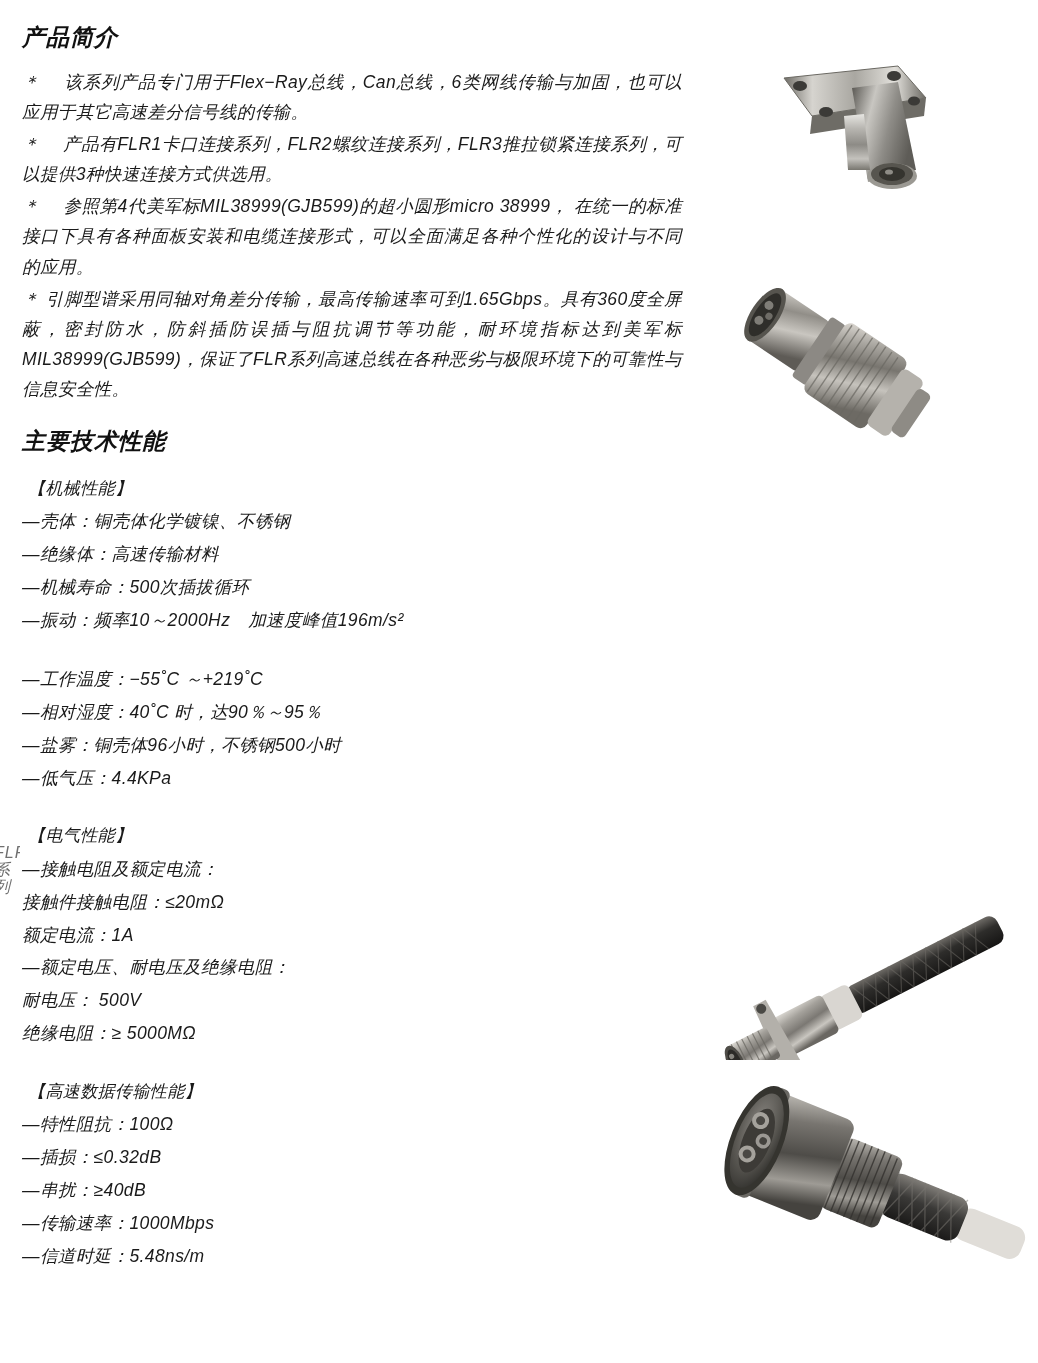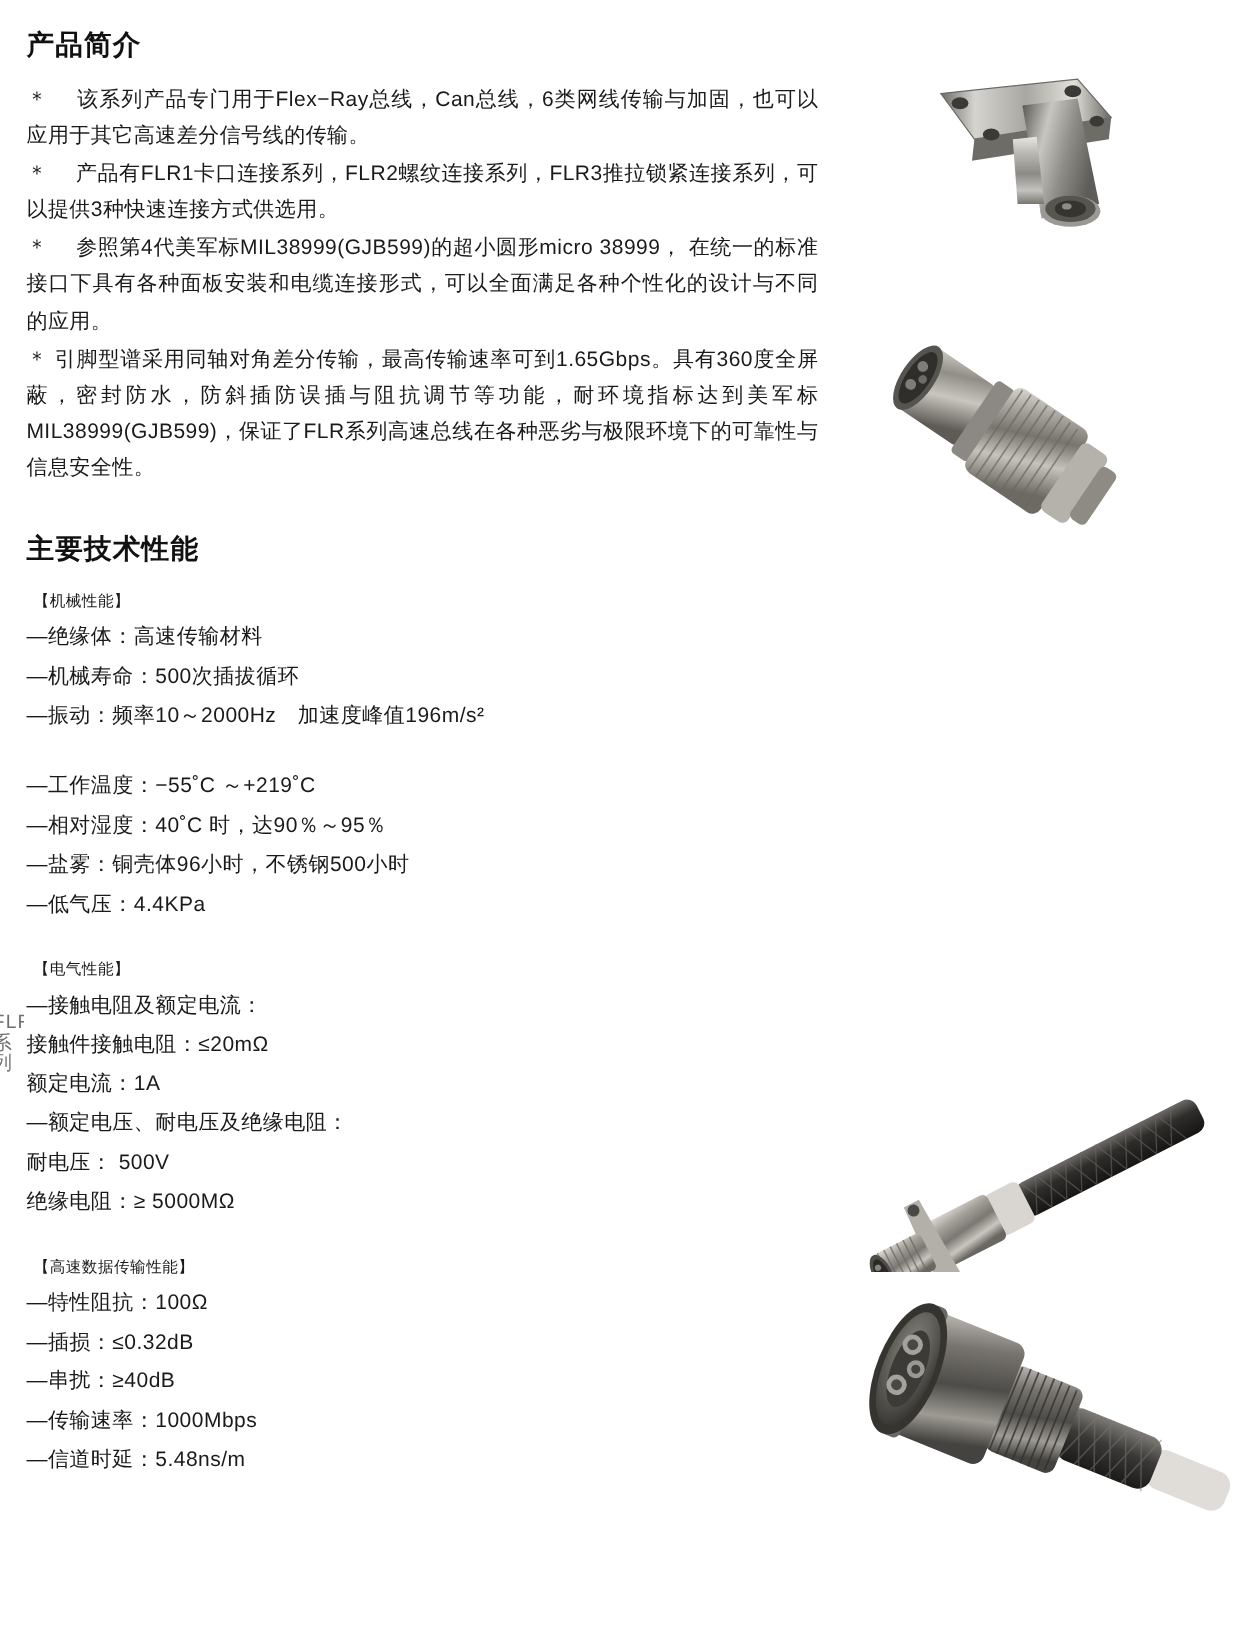--- a/index.html
+++ b/index.html
@@ -12,51 +12,52 @@
     background: #ffffff;
     font-family: "Liberation Sans", "DejaVu Sans", sans-serif;
     color: #1a1a1a;
     position: relative;
     overflow: hidden;
   }
   .page {
     position: relative;
     width: 1038px;
     height: 1363px;
+    font-style: italic;
   }
   .text-col {
     position: absolute;
     left: 22px;
     top: 22px;
     width: 660px;
   }
   h2.section-title {
     font-size: 23px;
     font-weight: bold;
     margin: 0 0 14px 0;
     letter-spacing: 1px;
     color: #111;
   }
   h2.section-title.second {
-    margin-top: 38px;
+    margin-top: 22px;
     margin-bottom: 16px;
   }
   p.para {
     font-size: 17.5px;
     line-height: 1.72;
     margin: 0 0 2px 0;
     text-align: justify;
     letter-spacing: 0.4px;
     color: #1a1a1a;
   }
   .spec-group {
     margin-bottom: 26px;
   }
   .spec-head {
-    font-size: 13px;
+    font-size: 17px;
     line-height: 1.9;
     margin: 0 0 0 6px;
     letter-spacing: 0.4px;
     font-weight: normal;
     color: #1a1a1a;
   }
   .spec-line {
     font-size: 17.5px;
     line-height: 1.88;
     margin: 0;
@@ -112,20 +113,21 @@
 
     <p class="para">＊　 该系列产品专门用于Flex−Ray总线，Can总线，6类网线传输与加固，也可以应用于其它高速差分信号线的传输。</p>
     <p class="para">＊　 产品有FLR1卡口连接系列，FLR2螺纹连接系列，FLR3推拉锁紧连接系列，可以提供3种快速连接方式供选用。</p>
     <p class="para">＊　 参照第4代美军标MIL38999(GJB599)的超小圆形micro 38999， 在统一的标准接口下具有各种面板安装和电缆连接形式，可以全面满足各种个性化的设计与不同的应用。</p>
     <p class="para">＊ 引脚型谱采用同轴对角差分传输，最高传输速率可到1.65Gbps。具有360度全屏蔽，密封防水，防斜插防误插与阻抗调节等功能，耐环境指标达到美军标MIL38999(GJB599)，保证了FLR系列高速总线在各种恶劣与极限环境下的可靠性与信息安全性。</p>
 
     <h2 class="section-title second">主要技术性能</h2>
 
     <div class="spec-group">
       <p class="spec-head">【机械性能】</p>
+      <p class="spec-line">—壳体：铜壳体化学镀镍、不锈钢</p>
       <p class="spec-line">—绝缘体：高速传输材料</p>
       <p class="spec-line">—机械寿命：500次插拔循环</p>
       <p class="spec-line">—振动：频率10～2000Hz　加速度峰值196m/s²</p>
     </div>
 
     <div class="spec-group">
       <p class="spec-line">—工作温度：−55˚C ～+219˚C</p>
       <p class="spec-line">—相对湿度：40˚C 时，达90％～95％</p>
       <p class="spec-line">—盐雾：铜壳体96小时，不锈钢500小时</p>
       <p class="spec-line">—低气压：4.4KPa</p>

